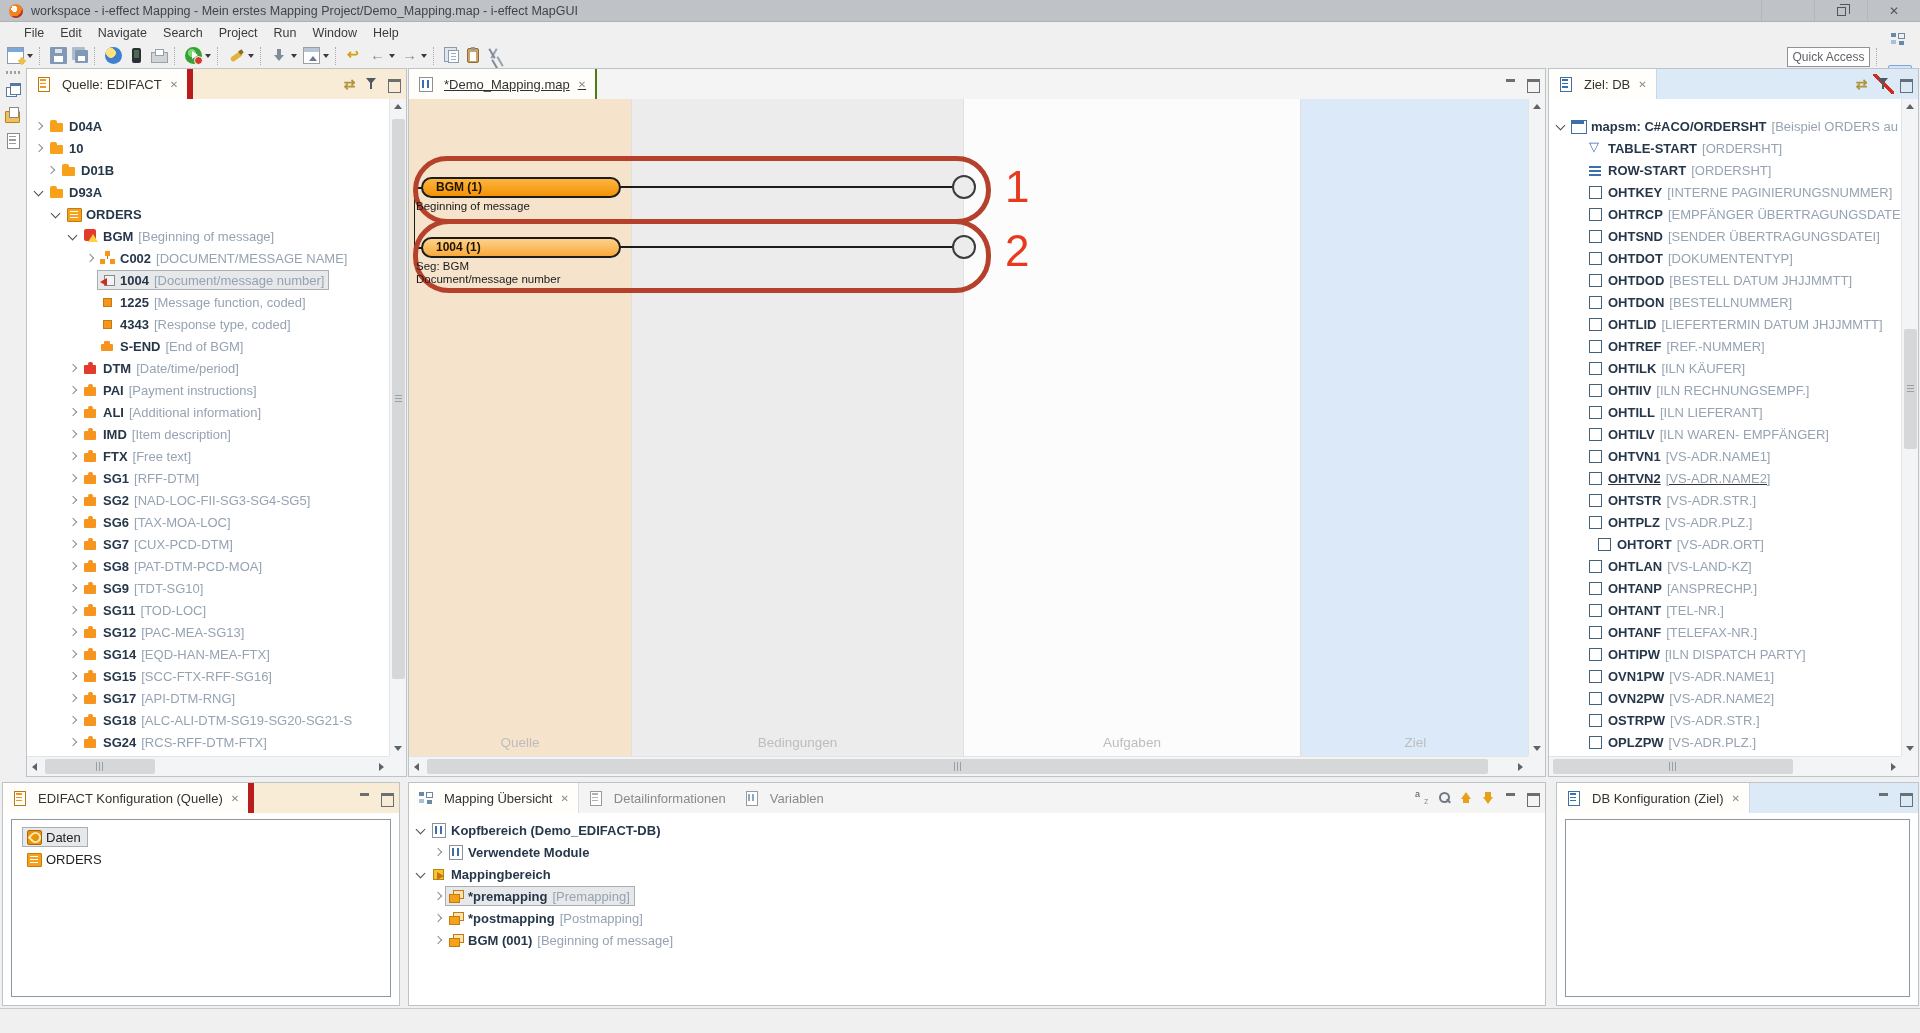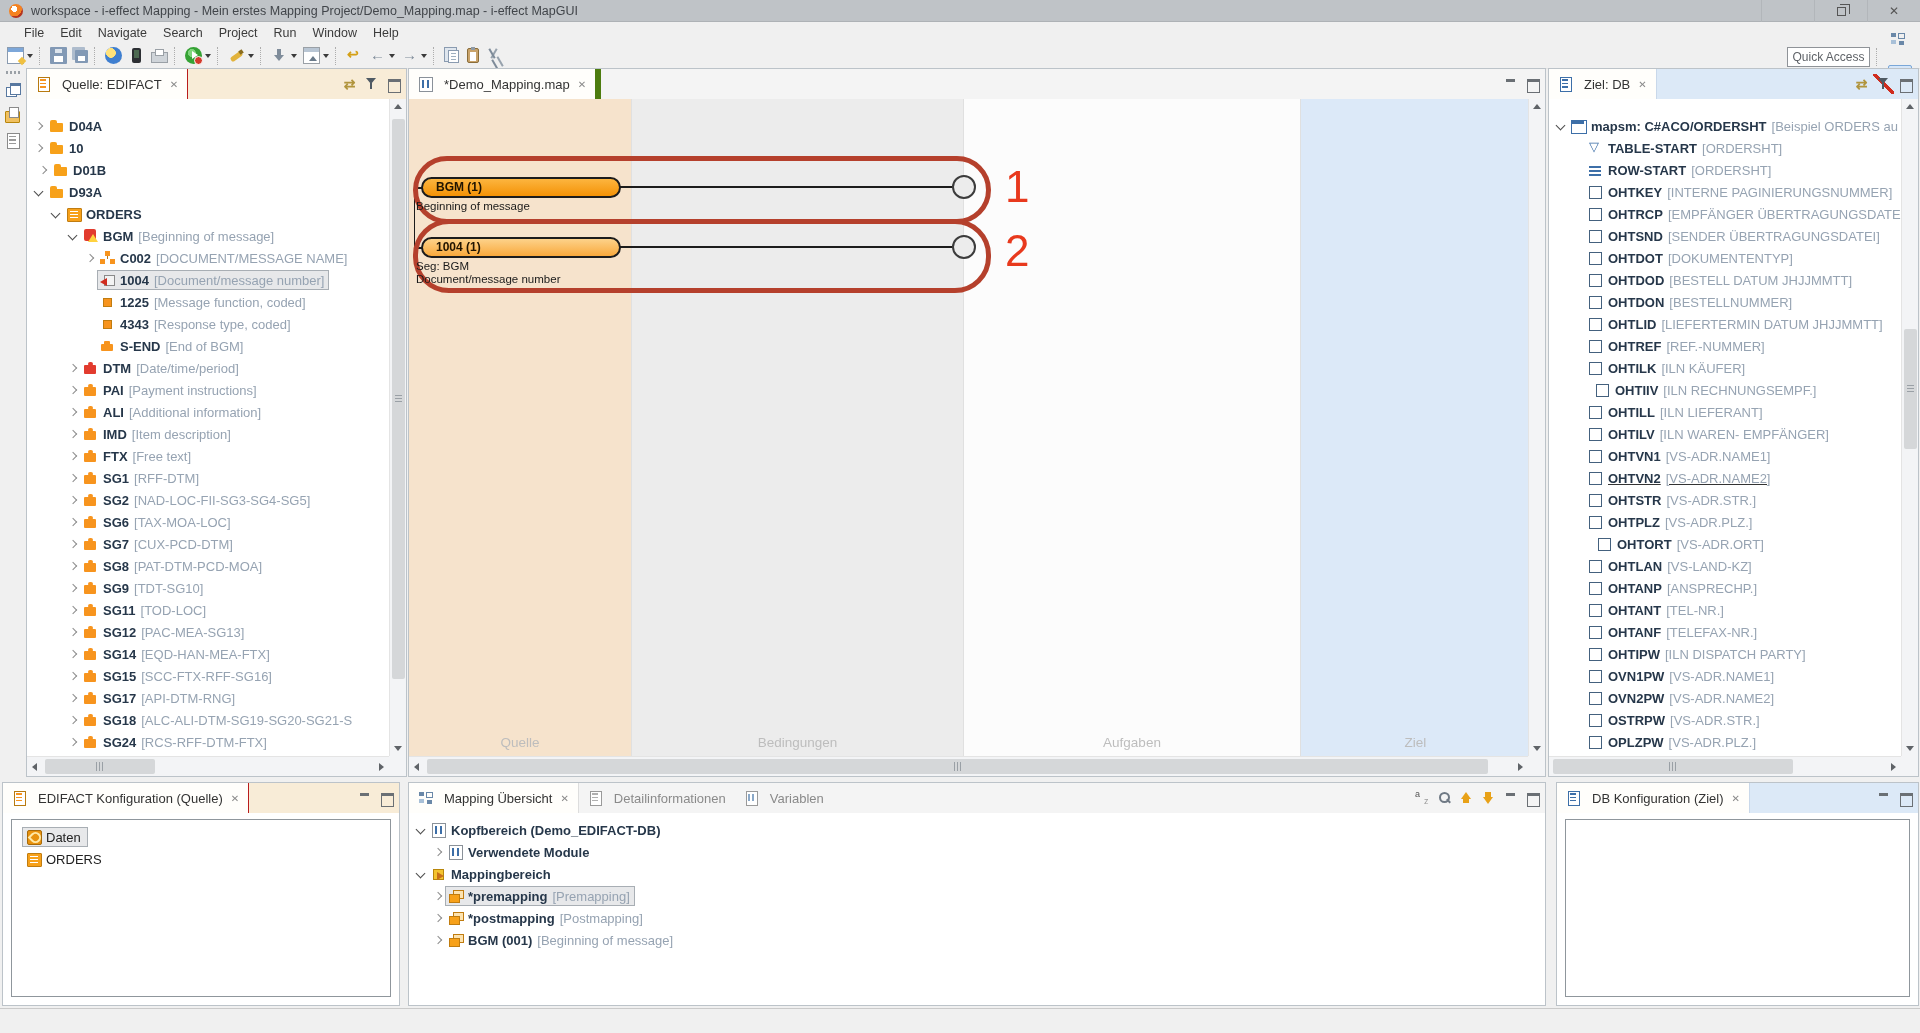--- a/index.html
+++ b/index.html
@@ -77,21 +77,21 @@
   .perspective-btn{width:24px;height:22px;display:flex;align-items:center;justify-content:center;margin-left:2px;}
   .perspective-btn.active{background:#d6e6f8;border:1px solid #7aa7d8;border-radius:2px;}
   .pipe-sep{width:1px;height:16px;background:#c3c3c3;margin:0 3px;}
 
   
   .panel{position:absolute;background:#fff;border:1px solid #bcc3c9;}
   .phead{position:absolute;left:0;right:0;top:0;height:30px;display:flex;align-items:center;}
   .phead.cream{background:#f8ecd7;}
   .phead.blue{background:#dce9f7;}
   .phead.plain{background:#f4f4f4;}
-  .ptab{height:30px;display:flex;align-items:center;background:#fffefb;padding:0 9px;border-right:1px solid #b91c1c;}
+  .ptab{height:30px;display:flex;align-items:center;background:#fffefb;padding:0 9px;border-right:6px solid #b91c1c;}
   .phead.blue .ptab{border-right:1px solid #c9d8ea;}
   .ptab-label{color:#333;font-size:13px;margin-left:6px;white-space:nowrap;}
   .tab-close{color:#8a8a8a;font-size:10px;margin-left:8px;}
   .vtab{height:30px;display:flex;align-items:center;padding:0 9px;color:#8a8a8a;}
   .vtab.active{background:#fffefb;border-right:1px solid #ddd;color:#333;}
   .vtab .ptab-label{color:inherit;}
   .phead-btns{position:absolute;right:2px;top:0;height:30px;display:flex;align-items:center;}
   .hbi{width:21px;height:20px;position:relative;display:flex;align-items:center;justify-content:center;margin-left:1px;}
   .hbi-link-with-editor:before{content:"⇄";color:#b1953d;font-size:14px;font-weight:bold;}
   .hbi-filter:before,.hbi-filter-disabled:before{content:"";position:absolute;left:5px;top:4px;
@@ -374,21 +374,21 @@
             <span class="tlabel">D04A</span>
           </span>
         </div>
         <div class="trow" style="padding-left: 4px;">
           <span class="chev c"></span>
           <span class="rowbox">
             <span class="i i-folder"></span>
             <span class="tlabel">10</span>
           </span>
         </div>
-        <div class="trow" style="padding-left: 8px;">
+        <div class="trow" style="padding-left: 16px;">
           <span class="chev c"></span>
           <span class="rowbox">
             <span class="i i-folder"></span>
             <span class="tlabel">D01B</span>
           </span>
         </div>
         <div class="trow" style="padding-left: 4px;">
           <span class="chev o"></span>
           <span class="rowbox">
             <span class="i i-folder"></span>
@@ -607,21 +607,21 @@
       <div class="hthumb" style="left:18px;width:110px;">
           <span class="grip-h"></span>
         </div>
       <span class="tri-right" style="right:5px;"></span>
     </div>
     <div class="sb-corner" style="right:0;bottom:0;"></div>
   </div>
 
   <div class="panel" id="editor-panel" style="left:408px;top:68px;width:1138px;height:709px;">
     <div class="phead plain">
-      <div class="ptab" style="border-right:6px solid #4d7c0f;">
+      <div class="ptab" style="border-right:2px solid #4d7c0f;text-decoration:underline;">
         <span class="i i-map"></span>
         <span class="ptab-label">*Demo_Mapping.map</span>
         <span class="tab-close">✕</span>
       </div>
       <div class="phead-btns" id="editor-head-btns">
           <span class="hbi hbi-minimize"></span>
           <span class="hbi hbi-maximize"></span>
         </div>
     </div>
     <div id="canvas">
@@ -771,21 +771,21 @@
           </span>
         </div>
         <div class="trow" style="padding-left: 21px;">
           <span class="chev "></span>
           <span class="rowbox">
             <span class="i i-checkbox"></span>
             <span class="tlabel">OHTILK</span>
             <span class="tdesc">[ILN KÄUFER]</span>
           </span>
         </div>
-        <div class="trow" style="padding-left: 28px;">
+        <div class="trow" style="padding-left: 21px;">
           <span class="chev "></span>
           <span class="rowbox">
             <span class="i i-checkbox"></span>
             <span class="tlabel">OHTIIV</span>
             <span class="tdesc">[ILN RECHNUNGSEMPF.]</span>
           </span>
         </div>
         <div class="trow" style="padding-left: 21px;">
           <span class="chev "></span>
           <span class="rowbox">

